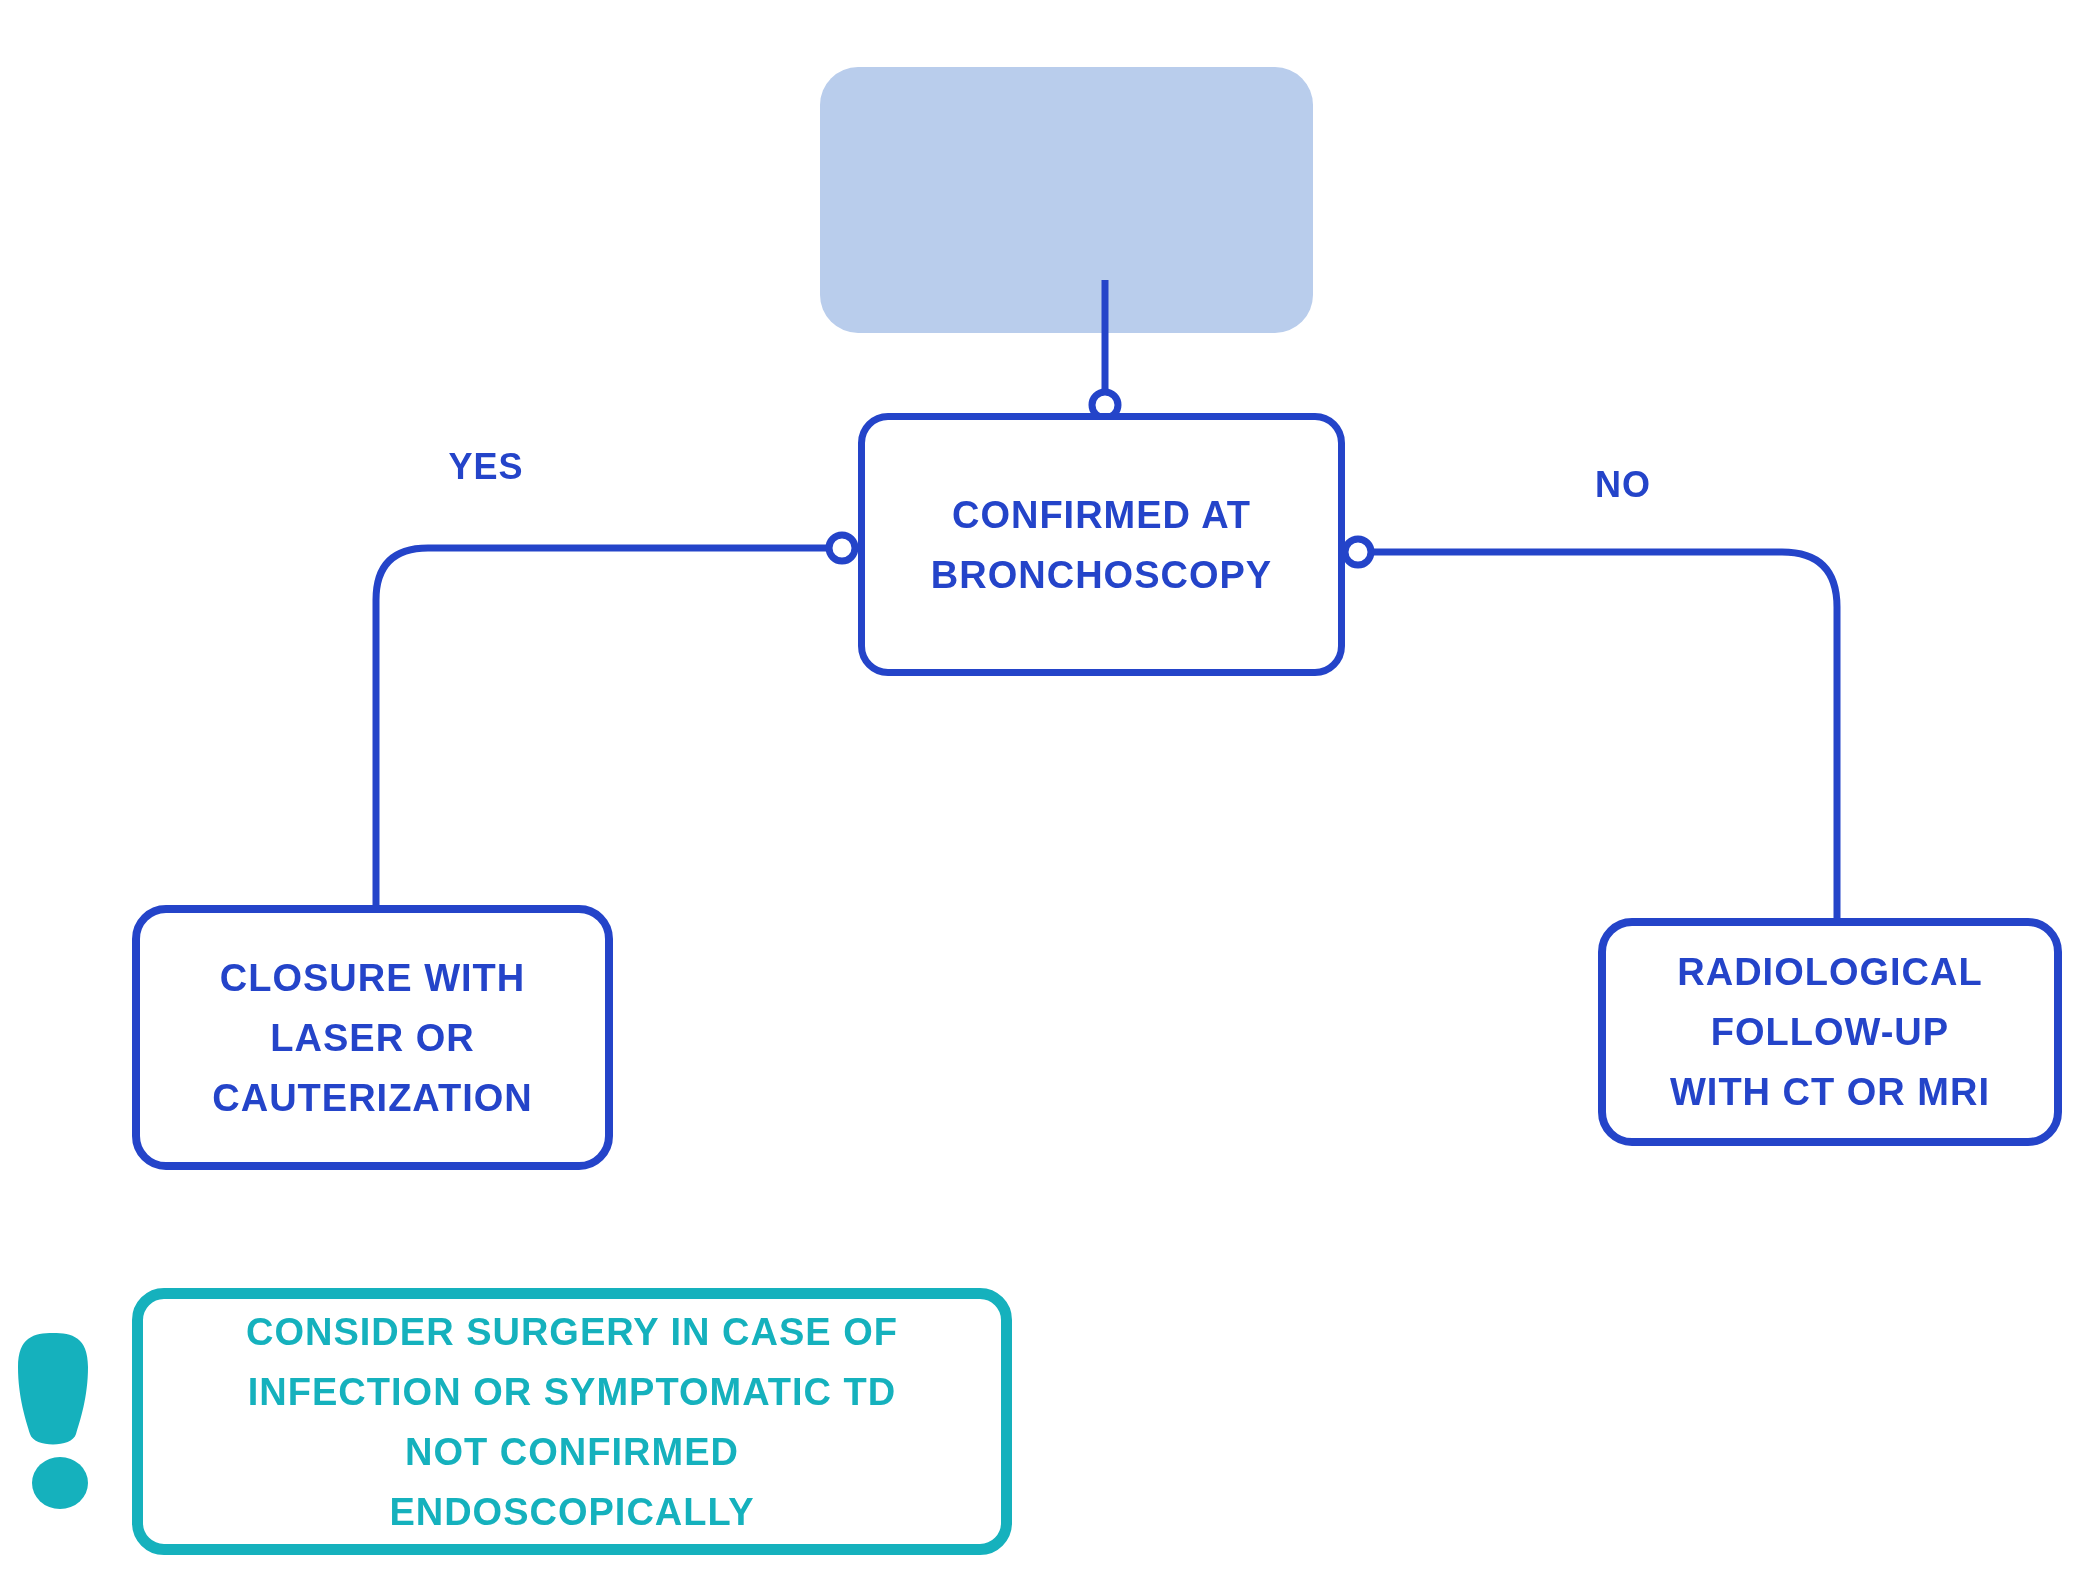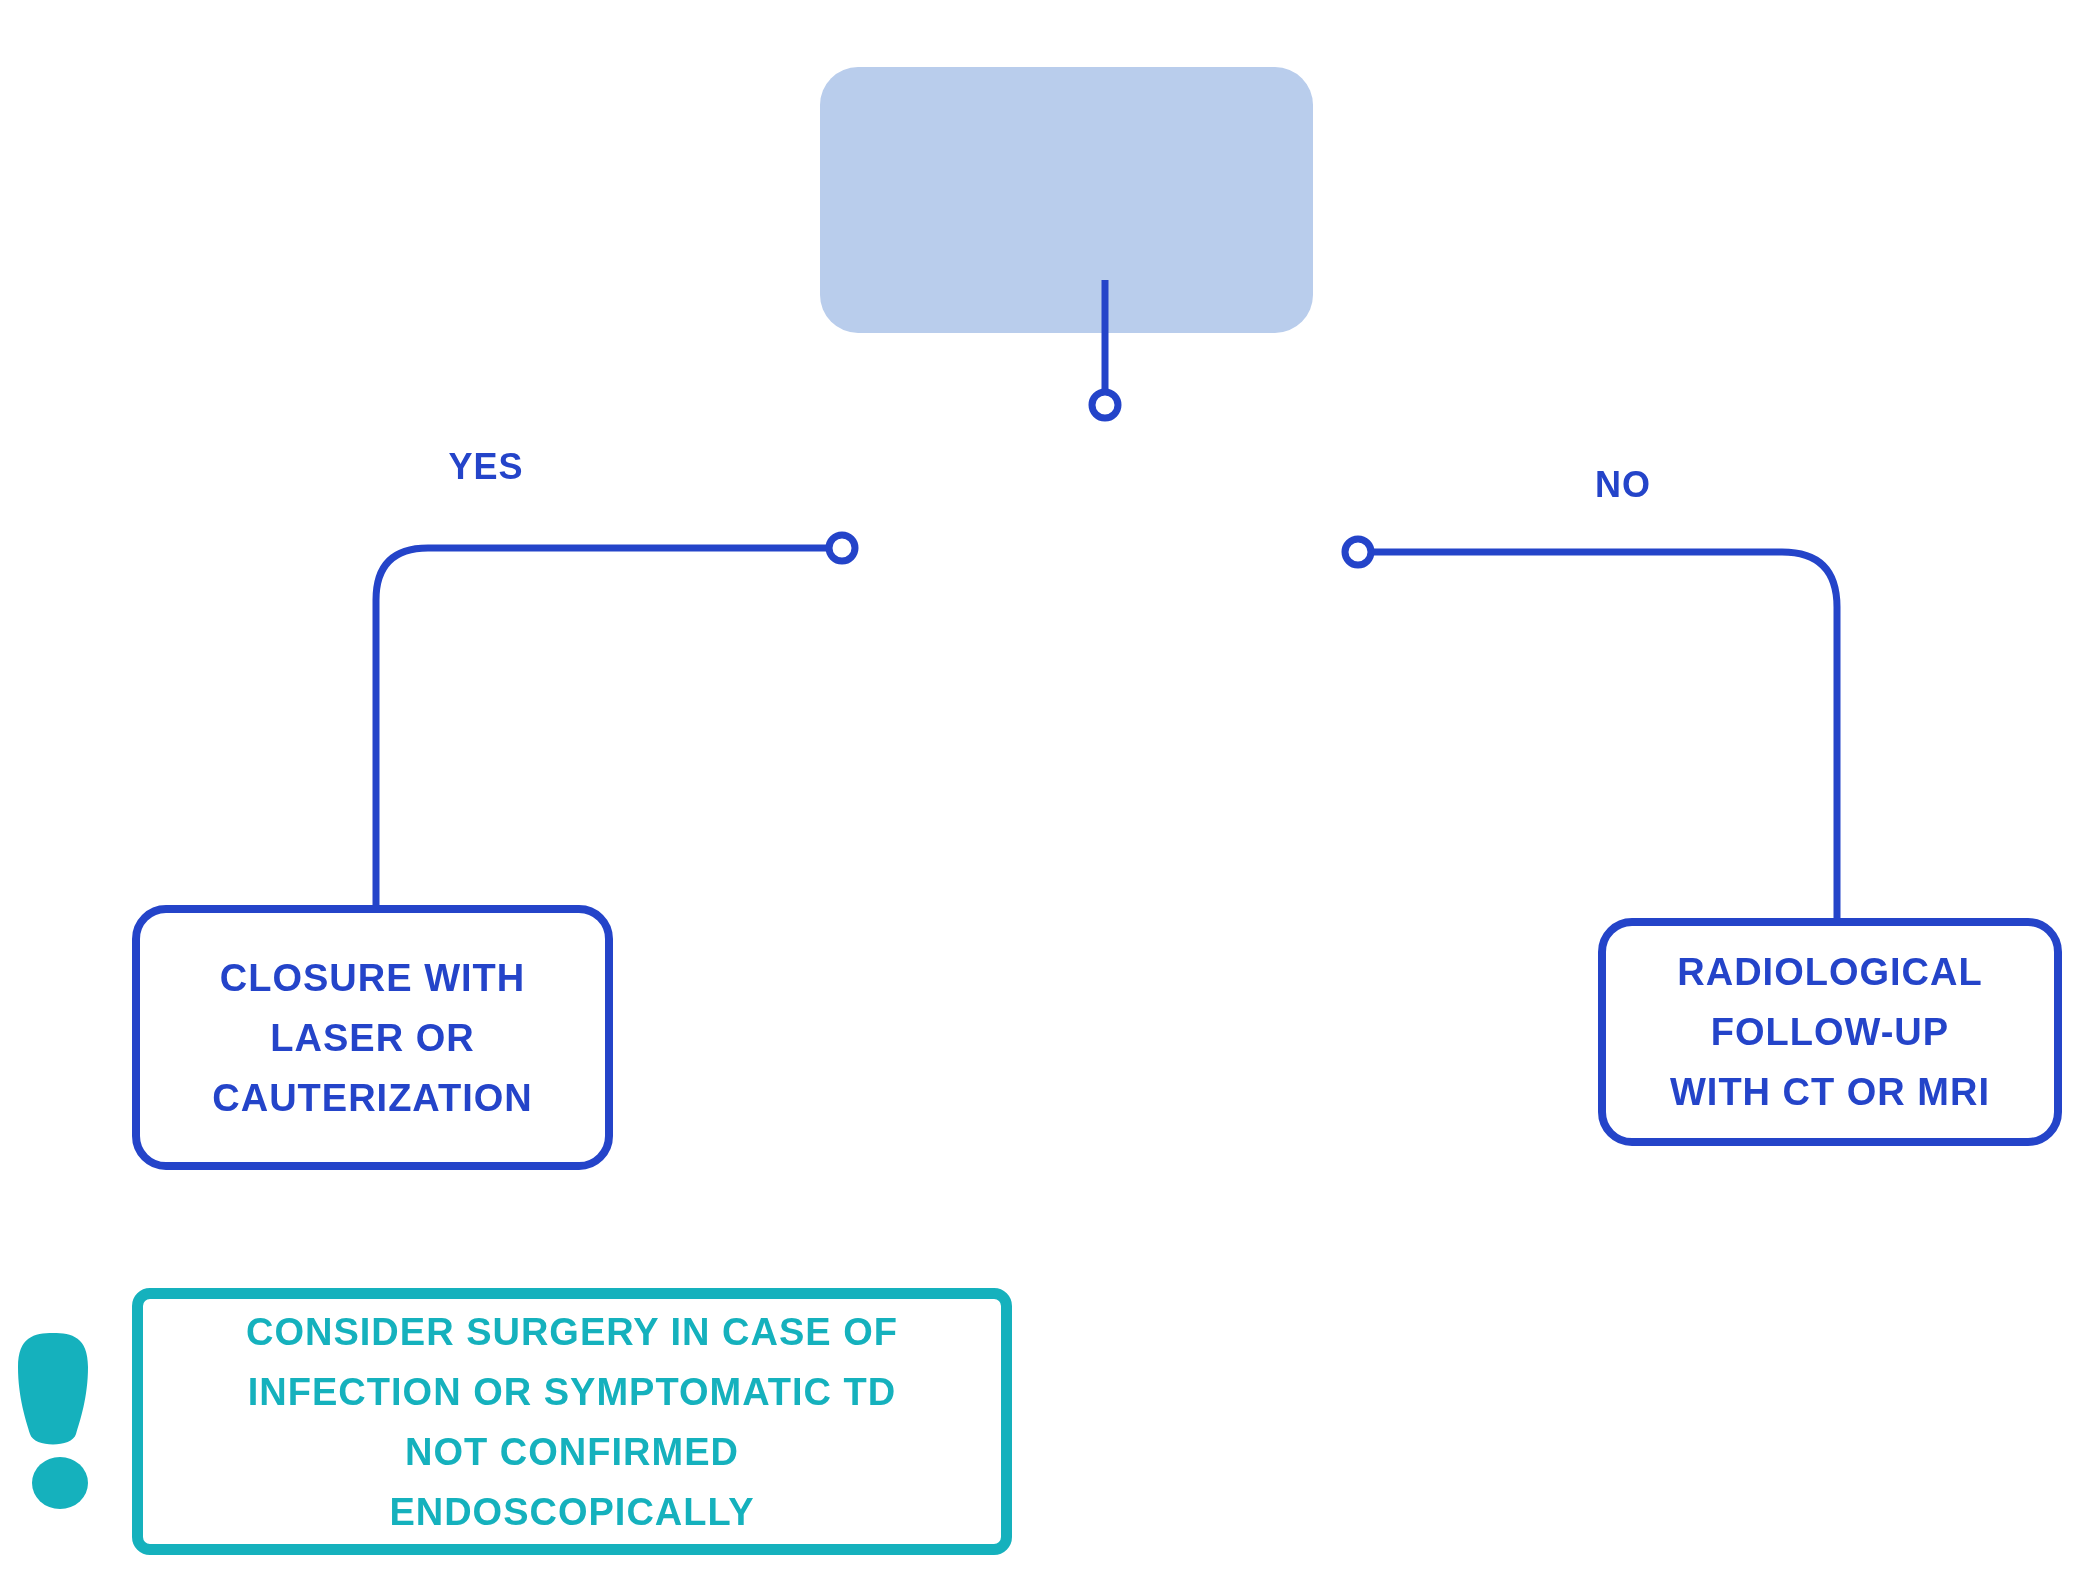--- a/index.html
+++ b/index.html
@@ -45,21 +45,21 @@
     color: var(--line-blue);
     border: 7px solid var(--line-blue);
     border-radius: 30px;
     z-index: 4;
   }
   .node-outline.thick { border-width: 8px; border-radius: 34px; text-align: center; }
   .node-note {
     background: #ffffff;
     color: var(--teal);
     border: 11px solid var(--teal);
-    border-radius: 18px;
+    border-radius: 32px;
     z-index: 4;
   }
   .edge-label {
     position: absolute;
     width: 120px;
     text-align: center;
     font-weight: 700;
     font-size: 36px;
     letter-spacing: 1px;
     color: var(--line-blue);
@@ -82,20 +82,22 @@
     <path d="M 830 548 L 428 548 Q 376 548 376 600 L 376 907" fill="none" stroke="#2444c9" stroke-width="7"></path>
 
     <path d="M 1370 552 L 1782 552 Q 1837 552 1837 607 L 1837 920" fill="none" stroke="#2444c9" stroke-width="7"></path>
 
     <circle cx="1105" cy="405" r="13" fill="#ffffff" stroke="#2444c9" stroke-width="7"></circle>
     <circle cx="842" cy="548" r="13" fill="#ffffff" stroke="#2444c9" stroke-width="7"></circle>
     <circle cx="1358" cy="552" r="13" fill="#ffffff" stroke="#2444c9" stroke-width="7"></circle>
   </svg>
 
 
+  <div class="node node-outline" style="left:858px; top:413px; width:487px; height:263px;">CONFIRMED AT
+BRONCHOSCOPY</div>
 
   <div class="edge-label" style="left:426px; top:446px;">YES</div>
   <div class="edge-label" style="left:1563px; top:464px;">NO</div>
 
   <div class="node node-outline thick" style="left:132px; top:905px; width:481px; height:265px;">CLOSURE WITH
 LASER OR
 CAUTERIZATION</div>
 
   <div class="node node-outline thick" style="left:1598px; top:918px; width:464px; height:228px;">RADIOLOGICAL
 FOLLOW-UP

